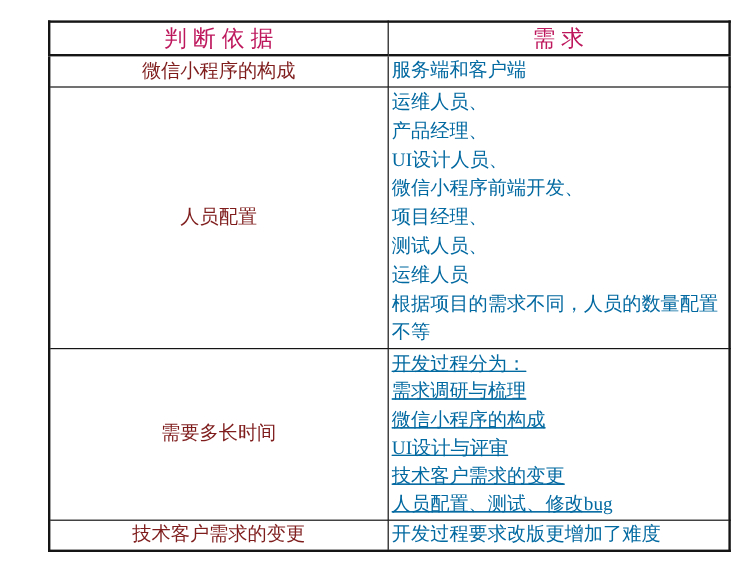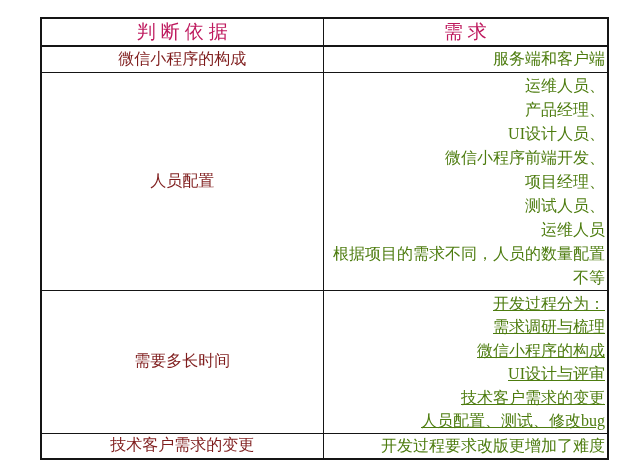--- a/index.html
+++ b/index.html
@@ -45,22 +45,22 @@
   tr.r4 { height: 17px; }
 
   td.basis-cell {
     font-size: 16px;
     color: #7f1d1d;
     text-align: center;
     vertical-align: middle;
   }
   td.req-cell {
     font-size: 16px;
-    color: #4d7c0f;
-    text-align: right;
+    color: #0369a1;
+    text-align: left;
     vertical-align: top;
     padding: 1px 2px 0 3px;
     line-height: 24px;
     word-break: break-all;
   }
   td.req-cell .line { line-height: 24px; }
   tr.r3 td.req-cell, tr.r3 td.req-cell .line { line-height: 23.5px; text-decoration: underline; }
   tr.r1 td.req-cell, tr.r4 td.req-cell { vertical-align: middle; padding-top: 0; }
 </style>
 </head>

